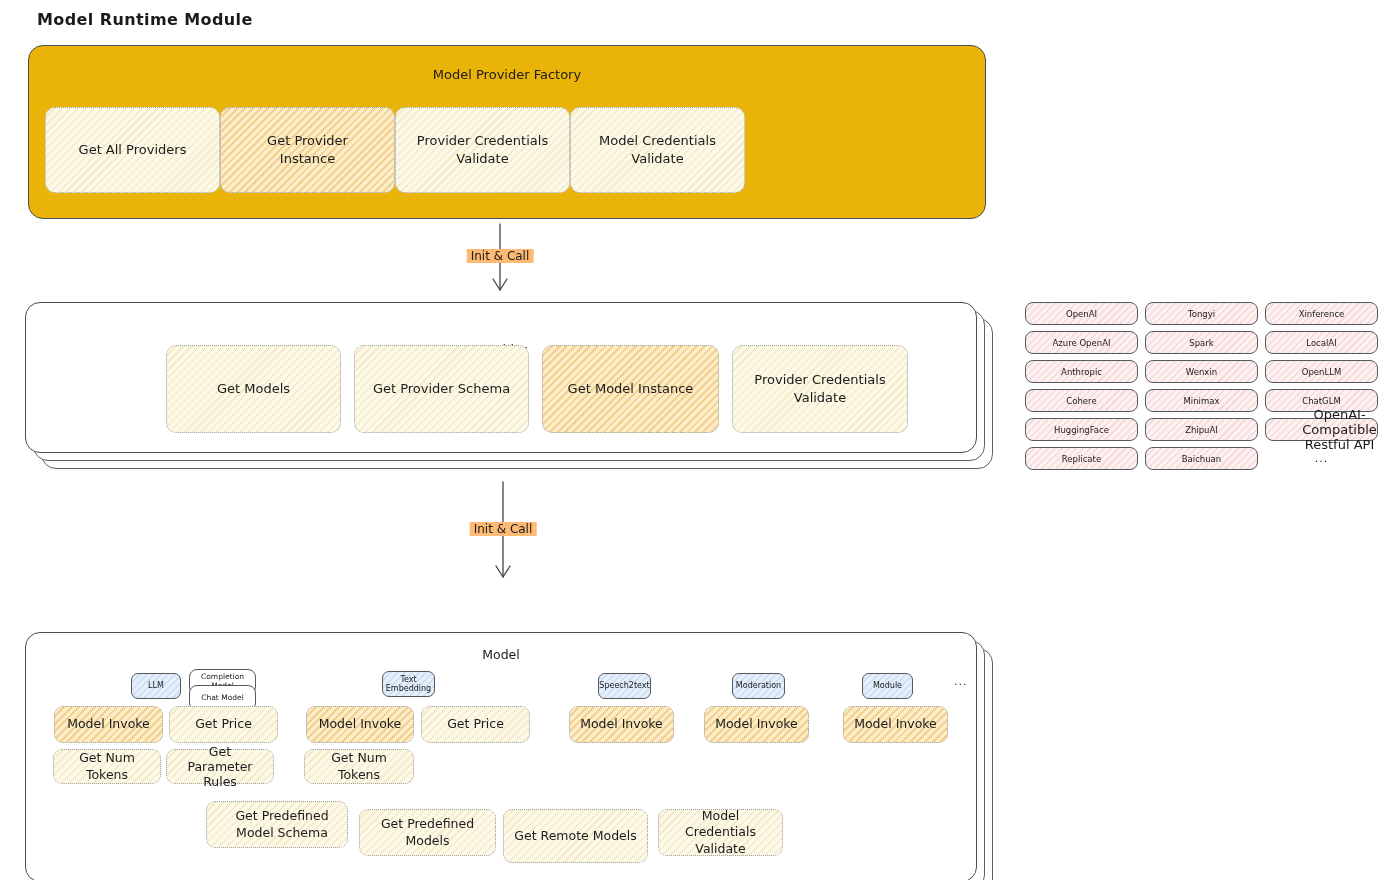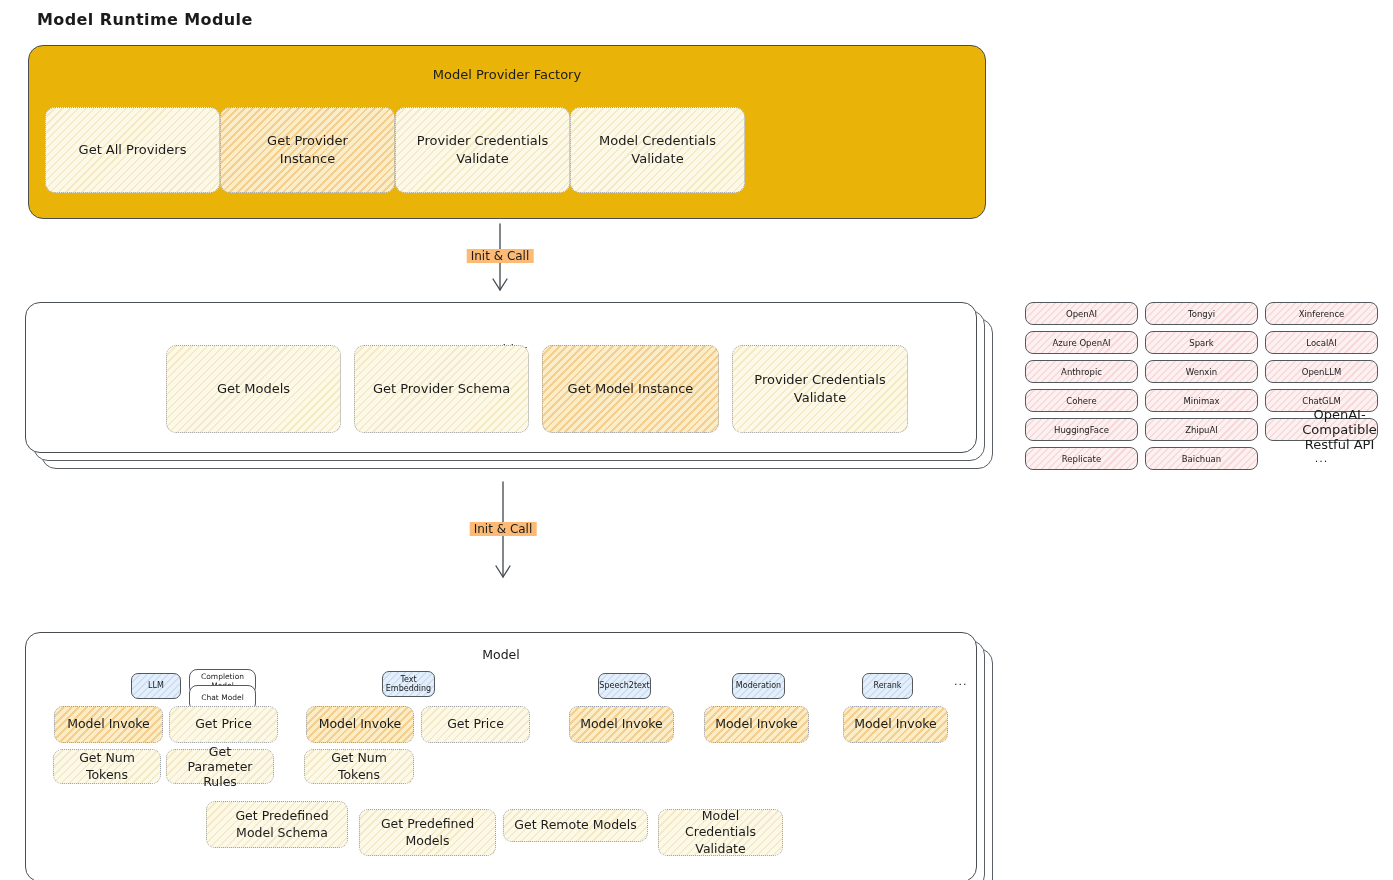--- a/index.html
+++ b/index.html
@@ -269,21 +269,21 @@
     <div class="layer l1"></div>
     <div class="main">
       <div class="section-title" style="top:14px; font-size:12.5px;">Model</div>
 
       <div class="tag blue" style="left:105px; top:40px; width:50px; height:22px;">LLM</div>
       <div class="tag white" style="left:163px; top:36px; width:67px; height:14px;">Completion Model</div>
       <div class="tag white" style="left:163px; top:52px; width:67px; height:14px;">Chat Model</div>
       <div class="tag blue" style="left:356px; top:38px; width:53px; height:26px;">Text Embedding</div>
       <div class="tag blue" style="left:572px; top:40px; width:53px; height:20px;">Speech2text</div>
       <div class="tag blue" style="left:706px; top:40px; width:53px; height:20px;">Moderation</div>
-      <div class="tag blue" style="left:836px; top:40px; width:51px; height:20px;">Rerank</div>
+      <div class="tag blue" style="left:836px; top:40px; width:51px; height:20px;">Module</div>
       <div class="types-more" style="left:928px; top:42px;">...</div>
 
       <div class="fbox orange model-fn" style="left:28px;  top:73px; width:109px; height:37px;">
           <span>Model Invoke</span>
         </div>
       <div class="fbox cream model-fn" style="left:143px; top:73px; width:109px; height:37px;">
           <span>Get Price</span>
         </div>
       <div class="fbox orange model-fn" style="left:280px; top:73px; width:108px; height:37px;">
           <span>Model Invoke</span>
@@ -310,21 +310,21 @@
       <div class="fbox cream model-fn" style="left:278px; top:116px; width:110px; height:35px;">
           <span>Get Num Tokens</span>
         </div>
 
       <div class="fbox cream model-fn" style="left:180px; top:168px; width:142px; height:47px; line-height:1.3;padding-left:20px;">
           <span>Get Predefined Model Schema</span>
         </div>
       <div class="fbox cream model-fn" style="left:333px; top:176px; width:137px; height:47px; line-height:1.3;">
           <span>Get Predefined Models</span>
         </div>
-      <div class="fbox cream model-fn" style="left:477px; top:176px; width:145px; height:33px;">
+      <div class="fbox cream model-fn" style="left:477px; top:176px; width:145px; height:54px;">
           <span>Get Remote Models</span>
         </div>
       <div class="fbox cream model-fn" style="left:632px; top:176px; width:125px; height:47px; line-height:1.3;">
           <span>Model Credentials Validate</span>
         </div>
     </div>
   </div>
 
 </div>
 

